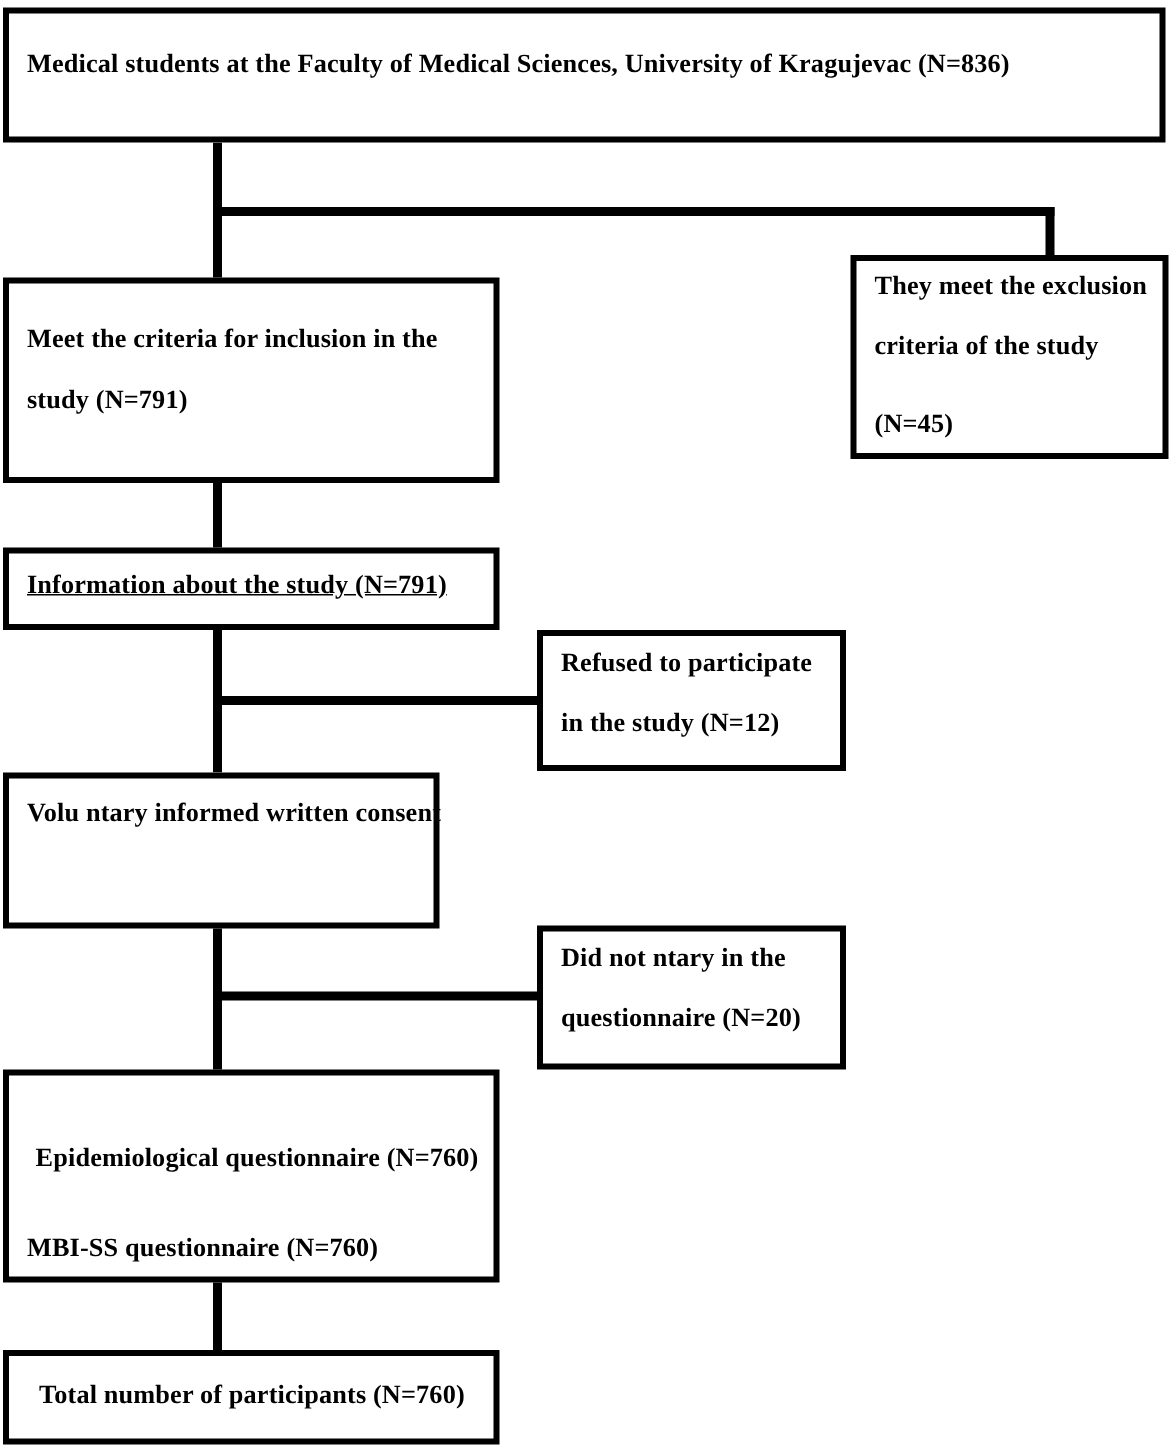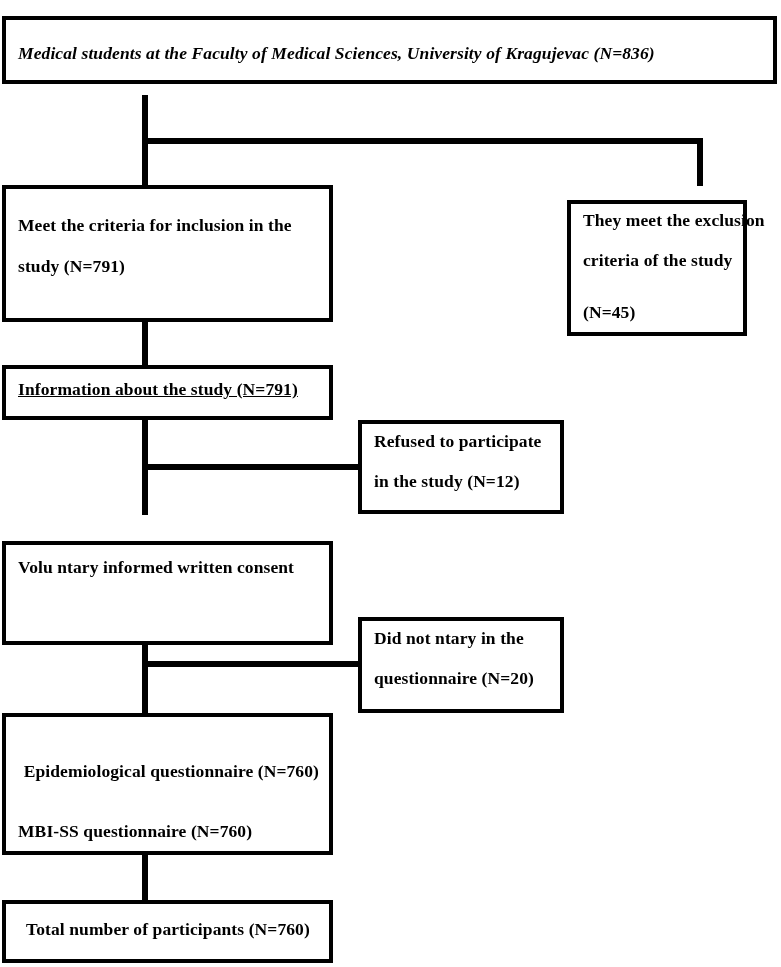--- a/index.html
+++ b/index.html
@@ -61,45 +61,45 @@
   <div class="conn-v" style="left:142px; top:320px; height:47px;"></div>
 
   <div class="conn-v" style="left:142px; top:418px; height:97px;"></div>
   <div class="conn-h" style="left:142px; top:464px; width:220px;"></div>
 
   <div class="conn-v" style="left:142px; top:615px; height:100px;"></div>
   <div class="conn-h" style="left:142px; top:661px; width:220px;"></div>
 
   <div class="conn-v" style="left:142px; top:853px; height:50px;"></div>
 
-  <div class="node" style="left:2px; top:16px; width:775px; height:68px;font-style:italic;">
+  <div class="node" style="left:2px; top:5px; width:775px; height:90px;">
     <div class="node-text" style="top:25px;">Medical students at the Faculty of Medical Sciences, University of Kragujevac (N=836)</div>
   </div>
 
   <div class="node" style="left:2px; top:185px; width:331px; height:137px;">
     <div class="node-text" style="top:28px;">Meet the criteria for inclusion in the</div>
     <div class="node-text" style="top:69px;">study (N=791)</div>
   </div>
 
-  <div class="node" style="left:567px; top:200px; width:180px; height:136px;">
+  <div class="node" style="left:567px; top:170px; width:212px; height:136px;">
     <div class="node-text" style="top:8px;">They meet the exclusion</div>
     <div class="node-text" style="top:48px;">criteria of the study</div>
     <div class="node-text" style="top:88px;margin-top:12px;">(N=45)</div>
   </div>
 
   <div class="node" style="left:2px; top:365px; width:331px; height:55px;">
     <div class="node-text" style="top:12px;text-decoration:underline;">Information about the study (N=791)</div>
   </div>
 
   <div class="node" style="left:358px; top:420px; width:206px; height:94px;">
     <div class="node-text" style="top:9px;">Refused to participate</div>
     <div class="node-text" style="top:49px;">in the study (N=12)</div>
   </div>
 
-  <div class="node" style="left:2px; top:541px; width:331px; height:104px;">
+  <div class="node" style="left:2px; top:515px; width:291px; height:104px;">
     <div class="node-text" style="top:14px;">Volu ntary informed written consent</div>
   </div>
 
   <div class="node" style="left:358px; top:617px; width:206px; height:96px;">
     <div class="node-text" style="top:9px;">Did not ntary in the</div>
     <div class="node-text" style="top:49px;">questionnaire (N=20)</div>
   </div>
 
   <div class="node" style="left:2px; top:713px; width:331px; height:142px;">
     <div class="node-text" style="top:46px;text-align:right;">Epidemiological questionnaire (N=760)</div>

